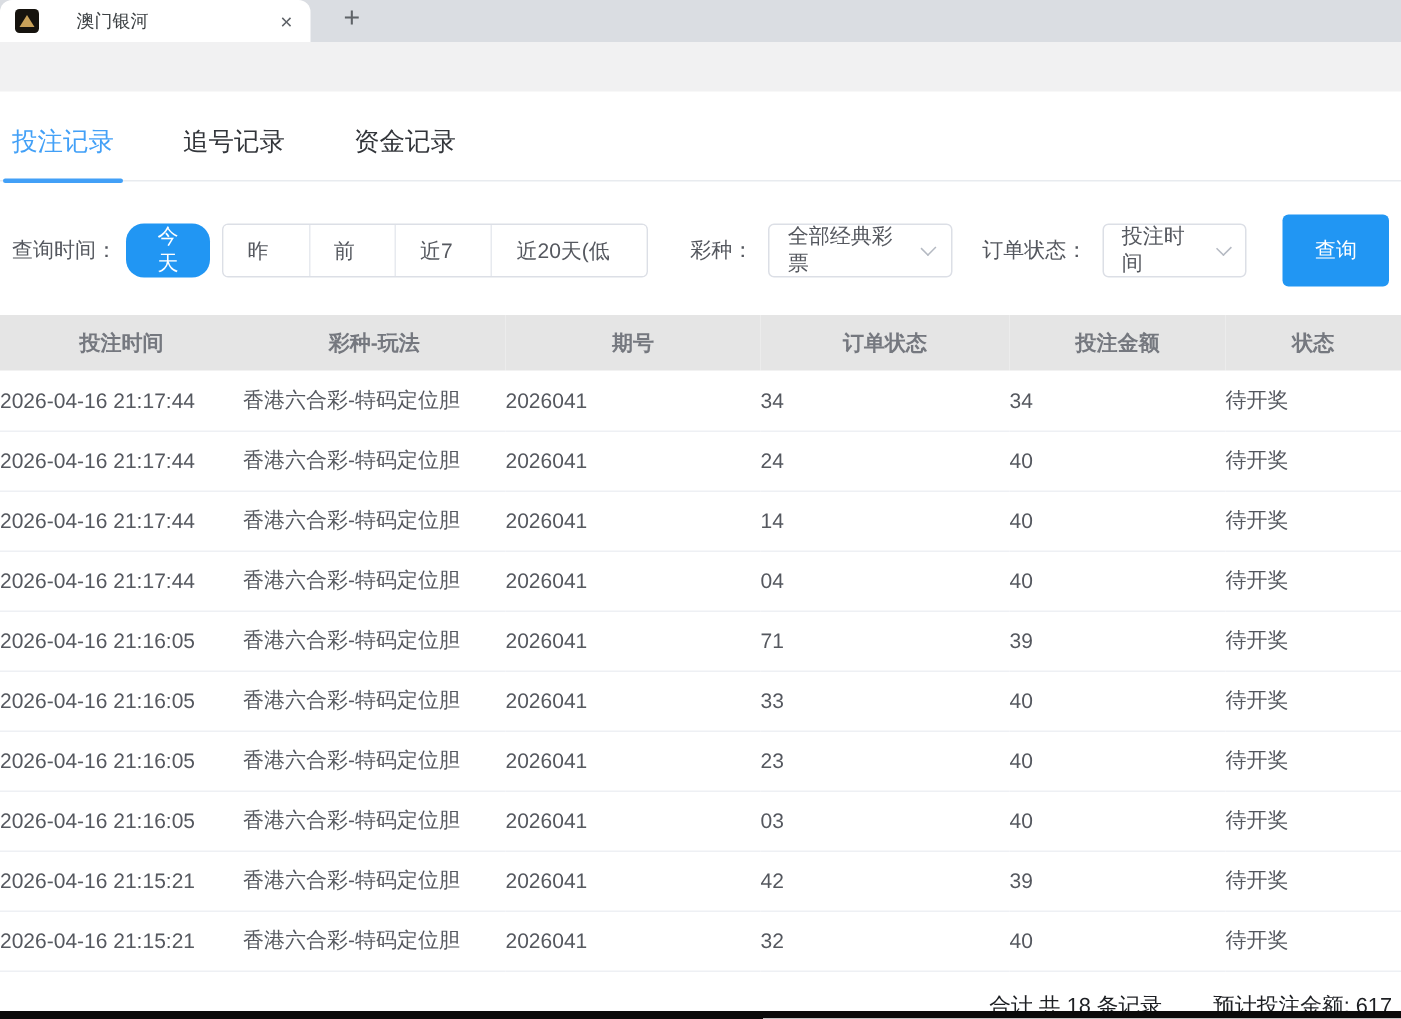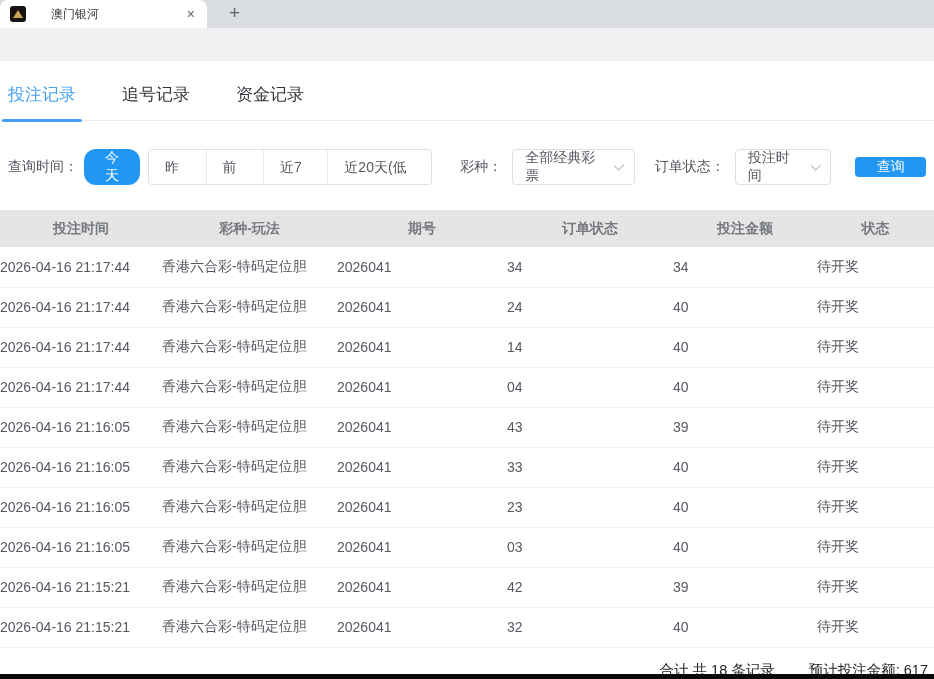--- a/index.html
+++ b/index.html
@@ -45,21 +45,21 @@
   .btn-group .opt { font-size:14px; color:#55585f; line-height:34px;
     padding:0 16px; cursor:pointer; border-left:1px solid #e7eaef; background:#fff; }
   .btn-group .opt:first-child { border-left:none; }
   .select { display:flex; align-items:center; gap:12px; border:1px solid #dcdfe6;
     border-radius:4px; height:36px; padding:0 12px; margin-left:10px;
     font-size:14px; color:#55585f; cursor:pointer; background:#fff; }
   .chev { width:8px; height:8px; border-right:1.5px solid #b4b9c2;
     border-bottom:1.5px solid #b4b9c2; transform:rotate(45deg) translateY(-2px); }
   .sp28 { width:28px; flex:none; } .sp20 { width:20px; flex:none; }
   .btn-query { background:var(--accent,#2196f3); color:#fff; font-size:14px;
-    border:none; border-radius:4px; height:20px; width:76px; margin-left:24px;
+    border:none; border-radius:4px; height:48px; width:76px; margin-left:24px;
     cursor:pointer; }
   
   table { width:100%; border-collapse:collapse; margin-top:25px; table-layout:fixed; }
   thead th { height:37px; background:#e5e5e5; font-weight:bold; font-size:14px;
     color:#75787f; text-align:center; }
   tbody td { height:40px; font-size:14px; color:#55585f; text-align:left;
     border-bottom:1px solid #eef0f4; white-space:nowrap;margin-left:16px; }
   
   .summary { display:flex; justify-content:flex-end; align-items:center;
     gap:34px; padding:13px 6px 0 0; font-size:14.5px; color:#1d1f23; }
@@ -164,21 +164,21 @@
     <td>2026041</td>
     <td>04</td>
     <td>40</td>
     <td>待开奖</td>
   </tr>
 
   <tr>
     <td>2026-04-16 21:16:05</td>
     <td>香港六合彩-特码定位胆</td>
     <td>2026041</td>
-    <td>43</td>
+    <td>71</td>
     <td>39</td>
     <td>待开奖</td>
   </tr>
 
   <tr>
     <td>2026-04-16 21:16:05</td>
     <td>香港六合彩-特码定位胆</td>
     <td>2026041</td>
     <td>33</td>
     <td>40</td>

